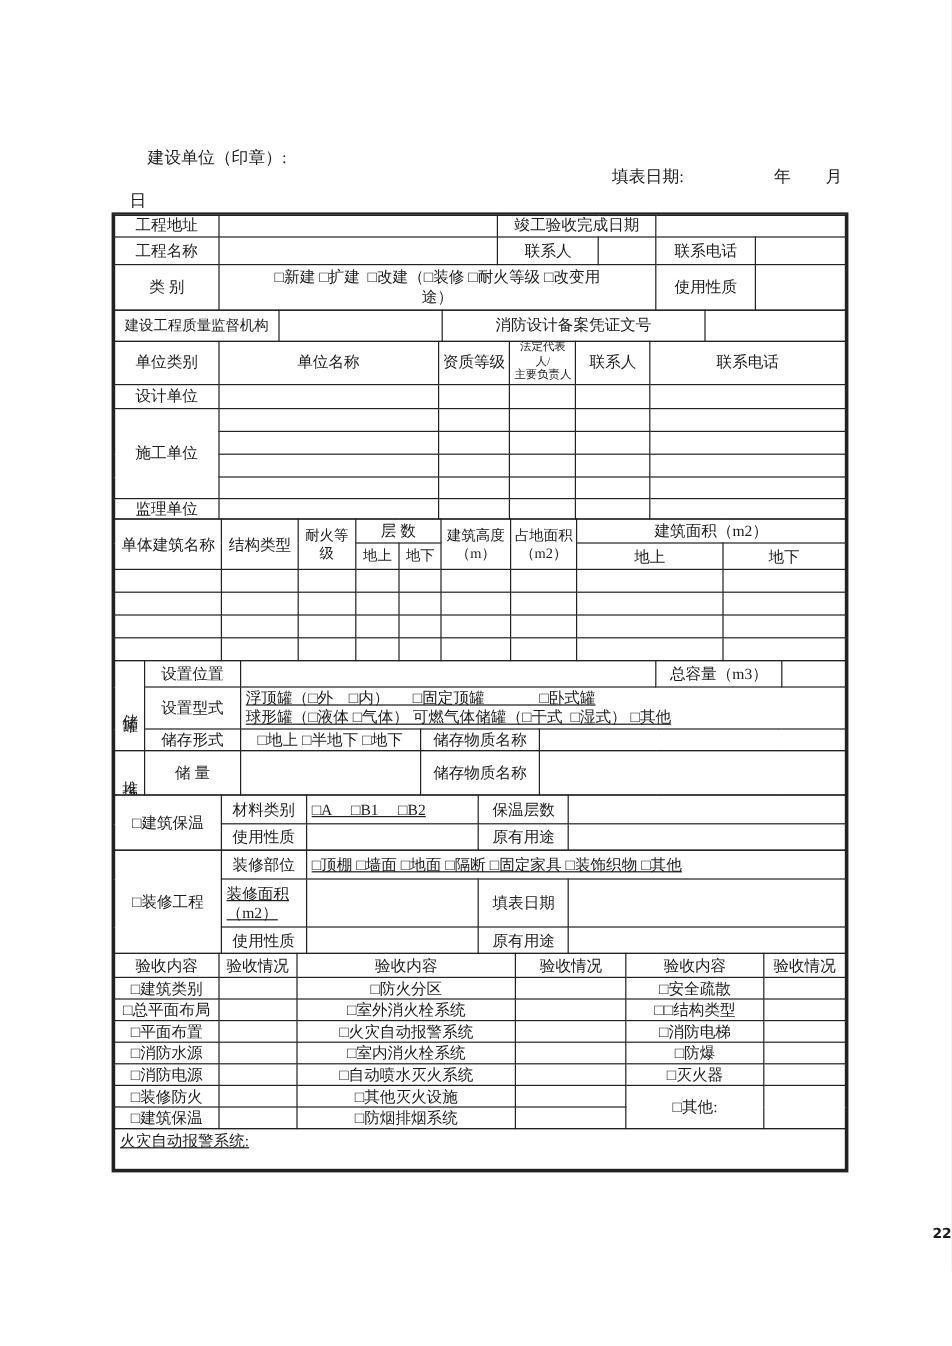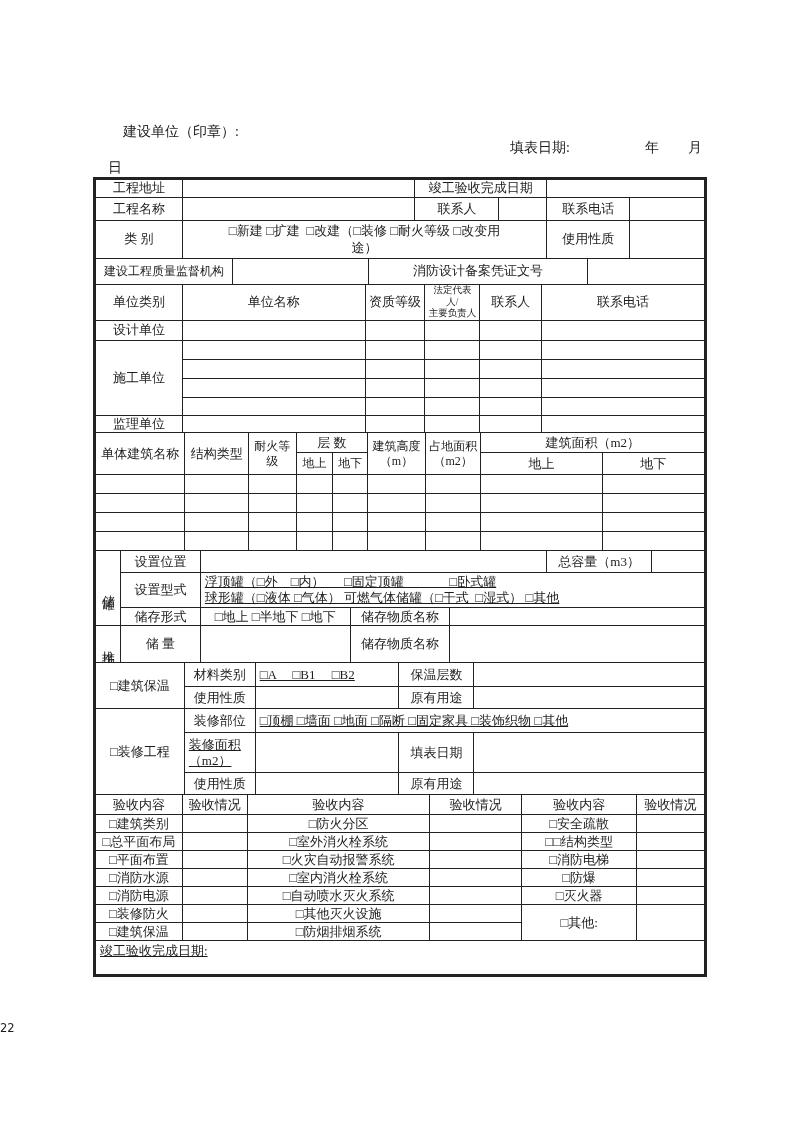--- a/index.html
+++ b/index.html
@@ -13,21 +13,21 @@
     position:absolute; top:88px; left:0; width:100%;
     text-align:center; font-size:24px; font-weight:bold; letter-spacing:1px;
   }
   .sub-left  { position:absolute; top:123px; left:123px; font-size:14px; }
   .sub-date  { position:absolute; top:139px; left:510px; font-size:14px; }
   .sub-year  { position:absolute; top:139px; left:645px; font-size:14px; }
   .sub-month { position:absolute; top:139px; left:688px; font-size:14px; }
   .sub-day   { position:absolute; top:159px; left:108px; font-size:14px; }
   .pageno {
     position:absolute; top:1021px; left:0; width:100%;
-    text-align:left; font-size:11.5px; font-weight:400;
+    text-align:right; font-size:11.5px; font-weight:700;
     font-family:"DejaVu Sans",sans-serif;
   }
   .form {
     position:absolute; left:93px; top:177px; width:610px;
     border:2px solid #222;
   }
   table.sec { width:100%; border-collapse:collapse; table-layout:fixed; }
   table.sec + table.sec { margin-top:-1px; }
   table.sec.thick { margin-top:0; }
   .sec td {
@@ -434,21 +434,21 @@
         <td></td>
         <td>□防烟排烟系统</td>
         <td></td>
       </tr>
     </tbody>
       </table>
 
     <table class="sec thick">
       <tbody>
           <tr style="height:34px">
-        <td class="left top">竣工验收完成日期:</td>
+        <td class="left top">火灾自动报警系统:</td>
       </tr>
     </tbody>
       </table>
 
   </div>
 
   <div class="pageno">22</div>
 </div>
 
 </body></html>

